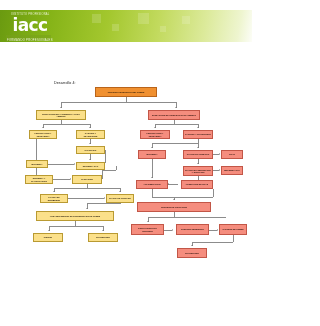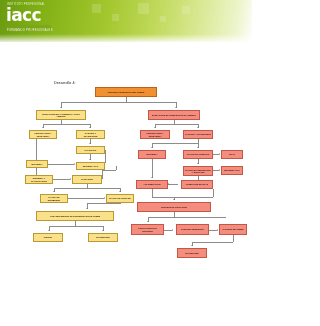--- a/index.html
+++ b/index.html
@@ -1,23 +1,23 @@
 <!DOCTYPE html>
 <html><head>
 <meta charset="utf-8">
 <style>
   html,body{margin:0;padding:0;background:#ffffff;}
   body{width:252px;height:326px;overflow:hidden;
        font-family:"Liberation Sans",sans-serif;}
 
   
-  .banner{position:absolute;left:0;top:0;width:252px;height:48px;
+  .banner{position:absolute;left:0;top:10px;width:252px;height:48px;
           background:linear-gradient(100deg,#6a9a10 0%,#83b216 18%,#a3c72e 42%,
                      #c2da5e 62%,#dcea9b 80%,#eef5cf 93%,#ffffff 100%);
-          overflow:hidden;}
+          overflow:hidden;text-align:center;}
   .banner:after{content:"";position:absolute;left:0;top:34px;width:252px;height:8px;
           background:linear-gradient(180deg,rgba(255,255,255,0) 0%,rgba(255,255,255,.85) 100%);}
   .bnr-sq{position:absolute;background:rgba(255,255,255,.16);}
   .logo-box{position:absolute;left:6px;top:3px;width:48px;height:33px;}
   .logo-top{font-size:2.6px;letter-spacing:.25px;color:#e8f2cf;
             white-space:nowrap;line-height:4px;padding-left:1px;}
   .logo-main{font-size:17px;line-height:17px;font-weight:700;color:#ffffff;
              letter-spacing:-.6px;font-family:"DejaVu Sans",sans-serif;}
   .logo-bar{margin-top:1px;width:45px;height:6px;background:rgba(120,160,30,.55);}
   .logo-sub{position:absolute;left:1px;top:26px;font-size:2.7px;letter-spacing:.3px;

